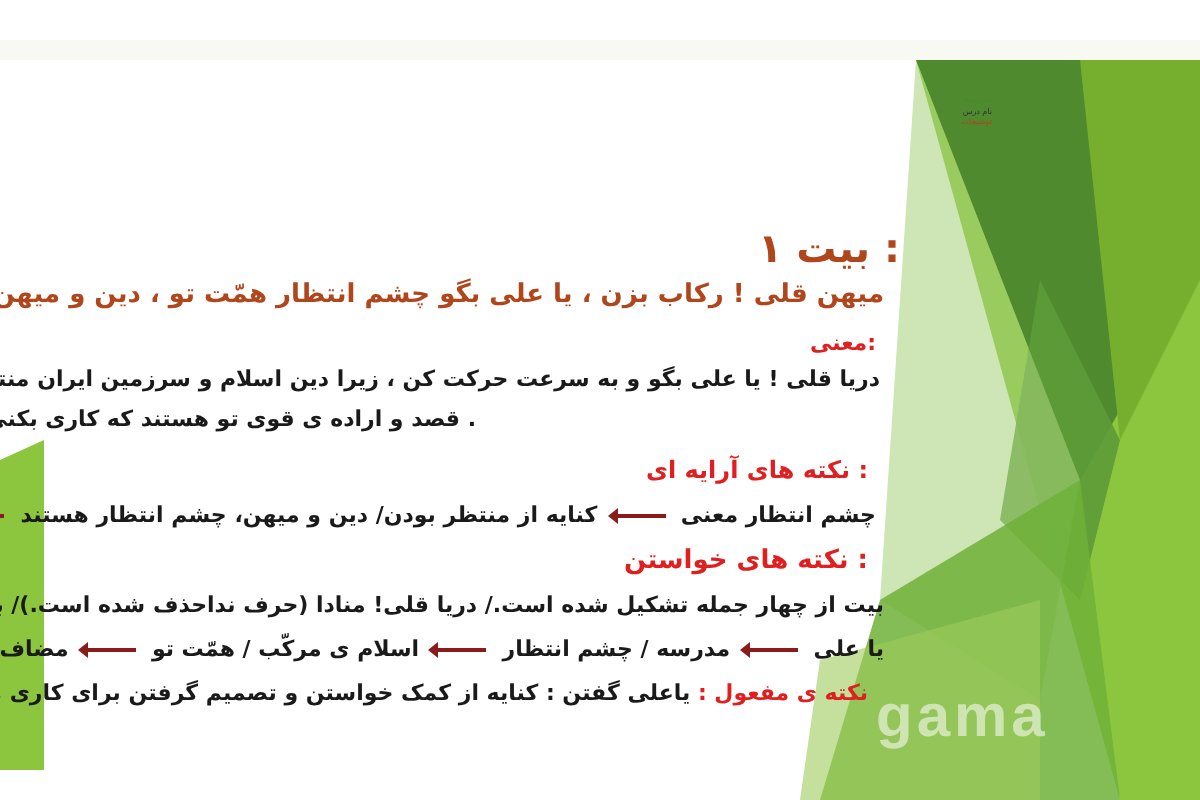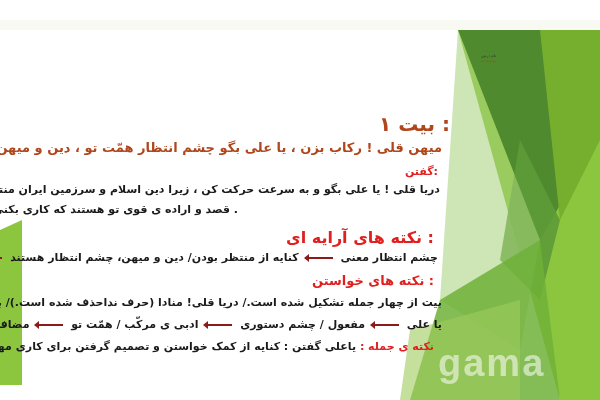--- a/index.html
+++ b/index.html
@@ -6,21 +6,21 @@
   body { width:600px; height:400px; position:relative; overflow:hidden; background:#ffffff;
          font-family:"DejaVu Sans", sans-serif; }
   .deco { position:absolute; }
   .line { position:absolute; direction:rtl; white-space:nowrap; }
   .title { color:#b0461c; font-weight:bold;text-align:center; }
   .red { color:#e02020; font-weight:bold; }
   .body { color:#1a1a1a; font-size:11px; font-weight:bold; }
   .arrow { display:inline-block; width:26px; height:2px; background:#8b1a1a; vertical-align:middle; margin:0 4px; position:relative; }
   .arrow::after { content:""; position:absolute; left:-3px; top:-3px; border-right:5px solid #8b1a1a; border-top:4px solid transparent; border-bottom:4px solid transparent; }
   .logo { position:absolute; left:388px; top:48px; width:108px; height:18px; direction:rtl; font-size:4px; line-height:5px; color:#333; }
-  .watermark { position:absolute; left:438px; top:342px; font-size:38px; font-weight:bold; color:rgba(255,255,255,0.55); letter-spacing:2px; font-family:"Liberation Sans", sans-serif; }
+  .watermark { position:absolute; left:438px; top:342px; font-size:30px; font-weight:bold; color:rgba(255,255,255,0.55); letter-spacing:2px; font-family:"Liberation Sans", sans-serif; }
 </style>
 </head>
 <body>
 
 <svg class="deco" style="left:0;top:0" width="600" height="400" viewBox="0 0 600 400">
   <polygon points="458,30 600,30 600,400 560,400" fill="#8cc63f"></polygon>
   <polygon points="458,30 560,30 580,170 540,240" fill="#4f8a2f"></polygon>
   <polygon points="540,30 600,30 600,140 560,220" fill="#76ae2e"></polygon>
   <polygon points="520,140 560,220 540,300 500,260" fill="#5d9a38" opacity="0.9"></polygon>
   <polygon points="458,30 540,240 520,350 440,300" fill="#a6cf7a" opacity="0.55"></polygon>
@@ -34,47 +34,47 @@
   <div style="color:#4a8a2a;font-size:5px">مدرسه</div>
   <div>نام درس</div>
   <div style="color:#b0461c">توضیحات</div>
 </div>
 
 <div class="line title" style="right:150px;top:112px;font-size:20px;">: بیت ۱</div>
 
 <div class="line title" style="right:158px;top:140px;font-size:13px;">میهن قلی ! رکاب بزن ، یا علی بگو</div>
 <div class="line title" style="right:385px;top:140px;font-size:13px;">چشم انتظار همّت تو ، دین و میهن است</div>
 
-<div class="line red" style="right:162px;top:165px;font-size:11px;">:گفتن</div>
+<div class="line red" style="right:162px;top:165px;font-size:11px;">:معنی</div>
 <div class="line body" style="right:160px;top:183px;">دریا قلی ! یا علی بگو و به سرعت حرکت کن ، زیرا دین اسلام و سرزمین ایران منتظر</div>
 <div class="line body" style="right:362px;top:203px;">. قصد و اراده ی قوی تو هستند که کاری بکنی</div>
 
-<div class="line red" style="right:166px;top:228px;font-size:16px;">: نکته های آرایه ای</div>
+<div class="line red" style="right:166px;top:228px;font-size:12px;">: نکته های آرایه ای</div>
 <div class="line body" style="right:162px;top:251px;">
   <span>چشم انتظار معنی</span>
   <span class="arrow"></span>
   <span>کنایه از منتظر بودن/ دین و میهن، چشم انتظار هستند</span>
   <span class="arrow"></span>
   
 </div>
 
 <div class="line red" style="right:166px;top:273px;font-size:13px;">: نکته های خواستن</div>
 <div class="line body" style="right:158px;top:296px;">
   <span>بیت از چهار جمله تشکیل شده است./ دریا قلی! منادا (حرف نداحذف شده است.)/ بزن و بگو</span>
   
   
 </div>
 <div class="line body" style="right:158px;top:318px;">
   <span>یا علی</span>
   <span class="arrow"></span>
-  <span>مفعول / چشم دستوری</span>
+  <span>مدرسه / چشم انتظار</span>
   <span class="arrow"></span>
-  <span>ادبی ی مرکّب / همّت تو</span>
+  <span>اسلام ی مرکّب / همّت تو</span>
   <span class="arrow"></span>
   <span>مضاف و مضاف الیه</span>
 </div>
 
 <div class="line body" style="right:166px;top:340px;">
-  <span class="red">نکته ی جمله :</span>
+  <span class="red">نکته ی مفعول :</span>
   <span>یاعلی گفتن : کنایه از کمک خواستن و تصمیم گرفتن برای کاری مهم</span>
 </div>
 
 <div class="watermark">gama</div>
 
 </body></html>

